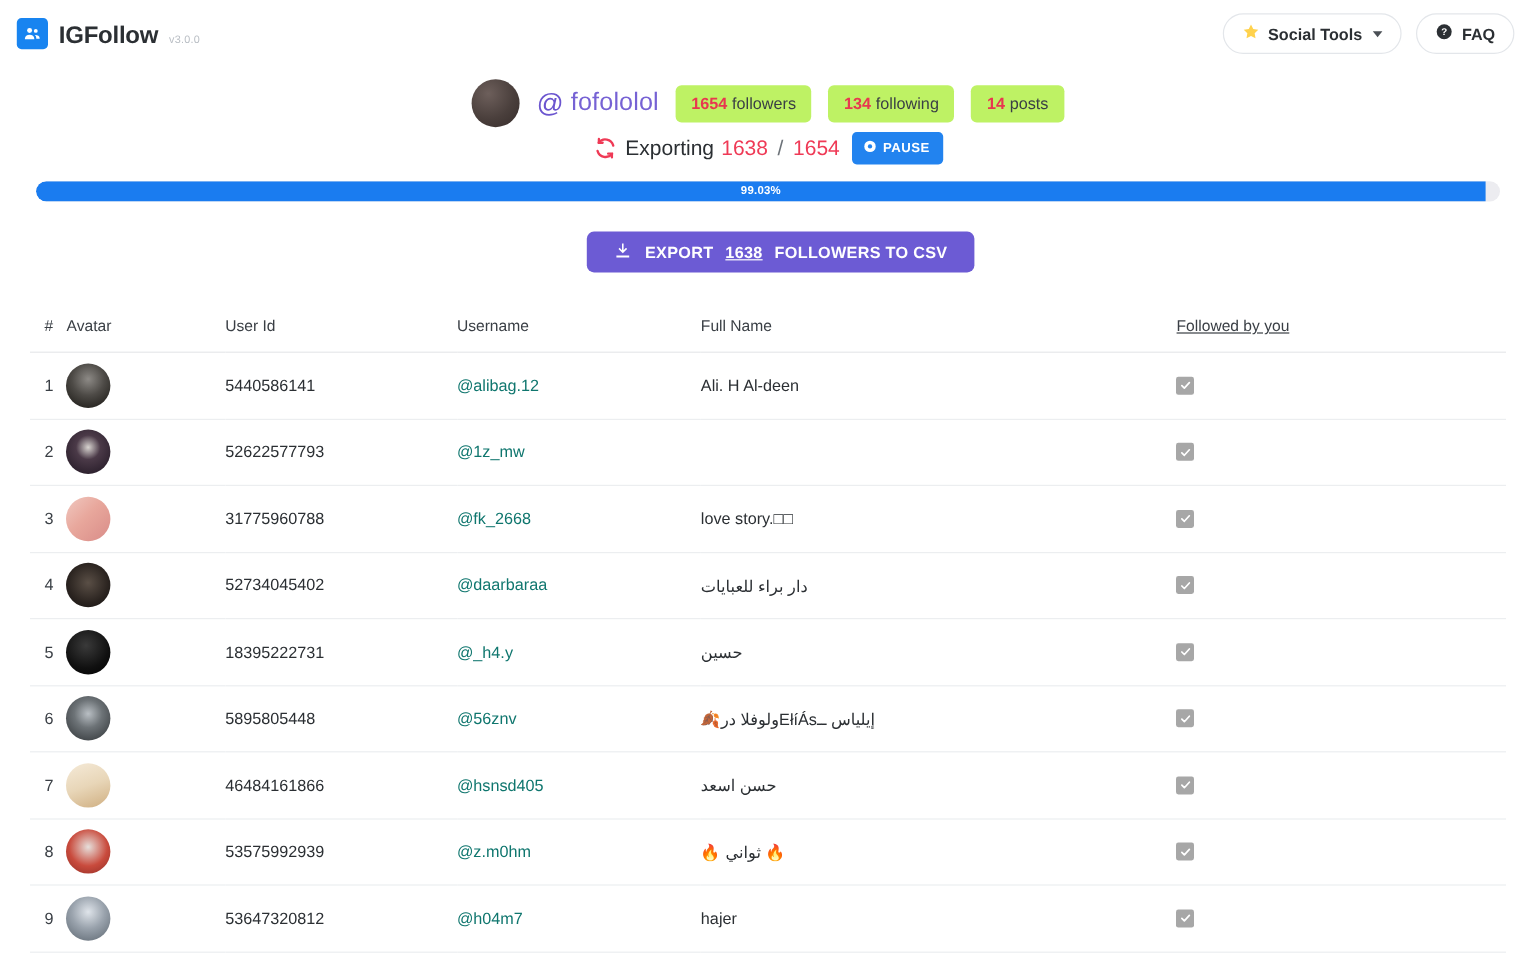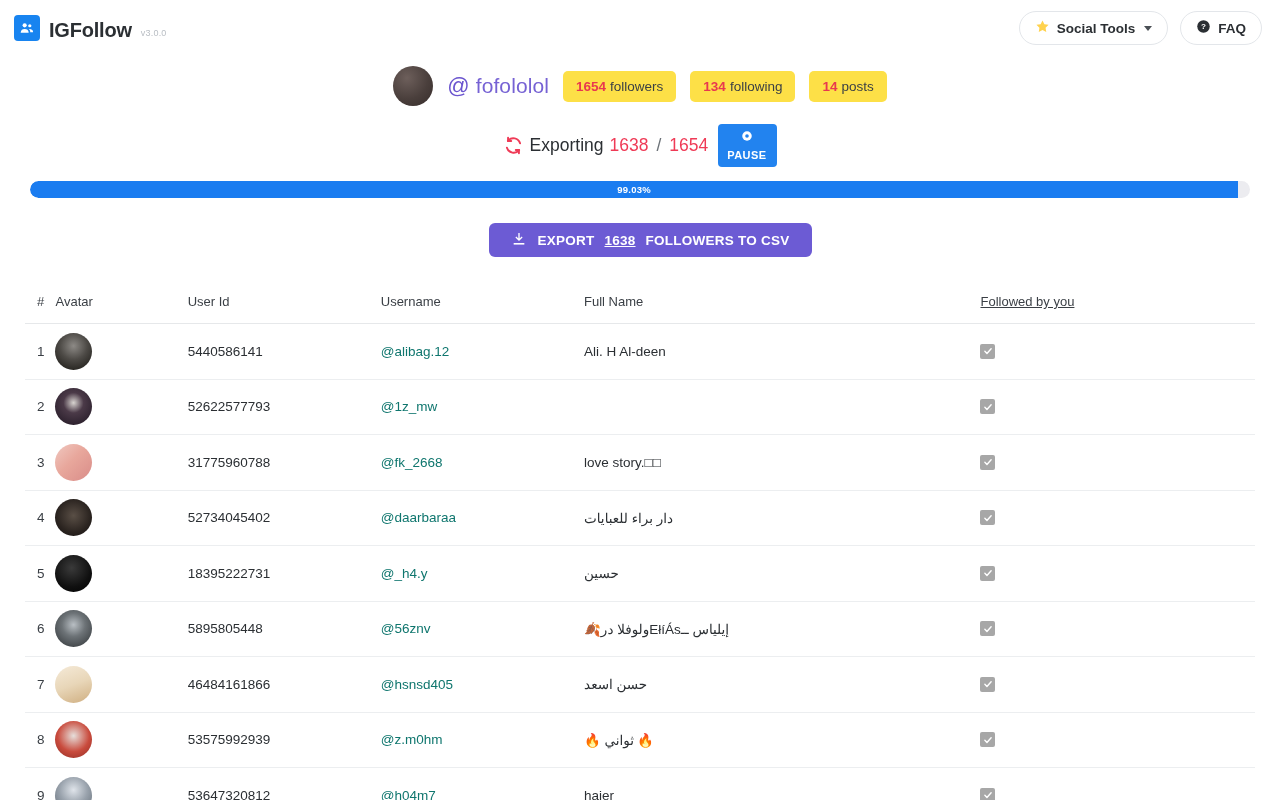--- a/index.html
+++ b/index.html
@@ -79,53 +79,52 @@
     flex: none;
   }
   .handle {
     display: flex; align-items: center; gap: 6px;
     font-size: 21px;
     color: #7662d4;
     letter-spacing: 0.1px;
   }
   .handle .at { font-size: 22px; color: #6b55cf; }
   .stat {
-    background: #fde047;
+    background: #bef264;
     border-radius: 5px;
     padding: 8px 13px;
     font-size: 13.5px;
     color: #3a3f45;
     white-space: nowrap;
   }
   .stat b { color: #e8384f; font-weight: bold; margin-right: 4px; }
 
   
   .statusline {
     display: flex; align-items: center; justify-content: center;
     gap: 6px;
-    margin-top: 18px;
+    margin-top: 4px;
     font-size: 17.5px;
     color: #2b2f33;
   }
   .sync-icon { color: #ef3a56; display: flex; align-items: center; }
   .statusline .num { color: #ef3a56; }
   .statusline .sep { color: #6c7278; margin: 0 2px; }
   .pause-btn {
     display: inline-flex; align-items: center; gap: 5px;
     background: #2283ef;
     color: #fff;
     border: none;
     border-radius: 4px;
     padding: 6px 11px 6px 9px;
     font-size: 11px;
     font-weight: bold;
     letter-spacing: 0.4px;
     cursor: pointer;
     margin-left: 4px;
-    flex-direction: column;
   }
 
   
   .progress-wrap {
     margin: 14px 30px 0 30px;
     height: 17px;
     background: #ececf0;
     border-radius: 9px;
     position: relative;
     overflow: hidden;

